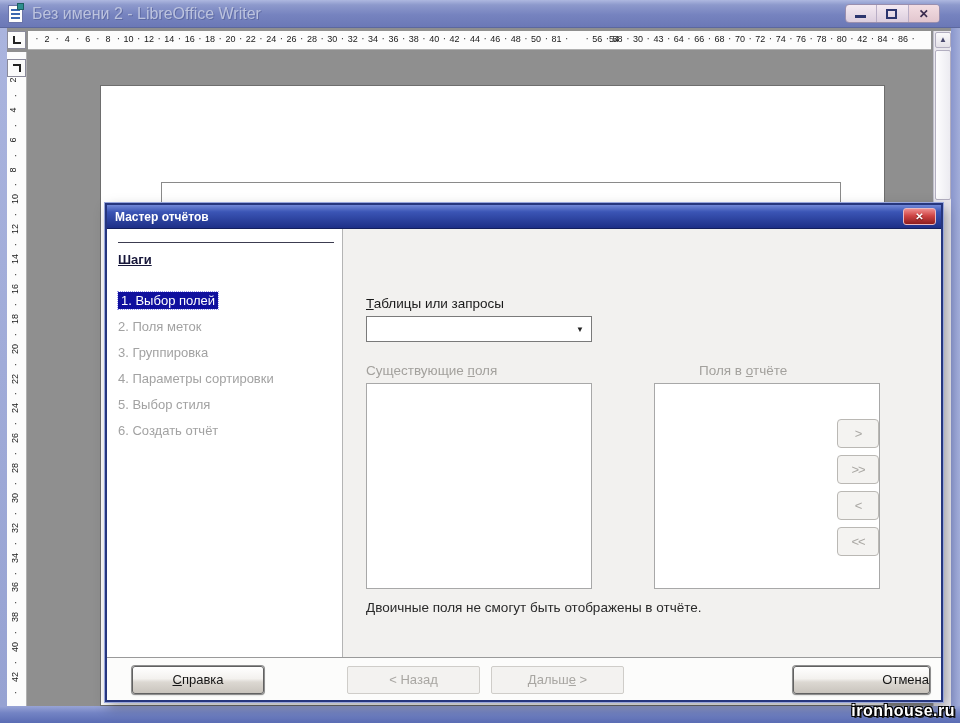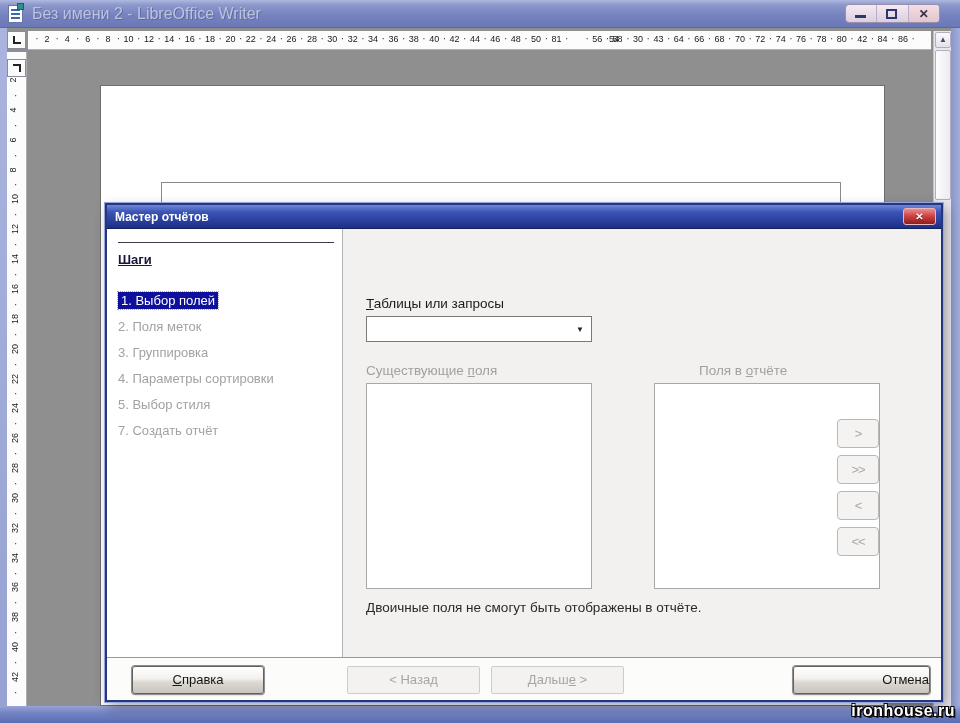--- a/index.html
+++ b/index.html
@@ -307,21 +307,21 @@
 
       <div id="steps-panel">
         <div id="steps-hline"></div>
         <div id="steps-header">Шаги</div>
         <div id="steps-list">
             <div class="step" style="top: 64px;"><span class="sel">1. Выбор полей</span></div>
             <div class="step" style="top: 90px;"><span>2. Поля меток</span></div>
             <div class="step" style="top: 116px;"><span>3. Группировка</span></div>
             <div class="step" style="top: 142px;"><span>4. Параметры сортировки</span></div>
             <div class="step" style="top: 168px;"><span>5. Выбор стиля</span></div>
-            <div class="step" style="top: 194px;"><span>7. Создать отчёт</span></div>
+            <div class="step" style="top: 194px;"><span>6. Создать отчёт</span></div>
           </div>
       </div>
 
       <div id="content">
         <div id="tables-label"><u>Т</u>аблицы или запросы</div>
         <div id="combo">
           <span id="combo-arrow">▼</span>
         </div>
         <div class="lb-label" id="avail-label">Существующие <u>п</u>оля</div>
         <div class="lb-label" id="report-label">Поля в <u>о</u>тчёте</div>

